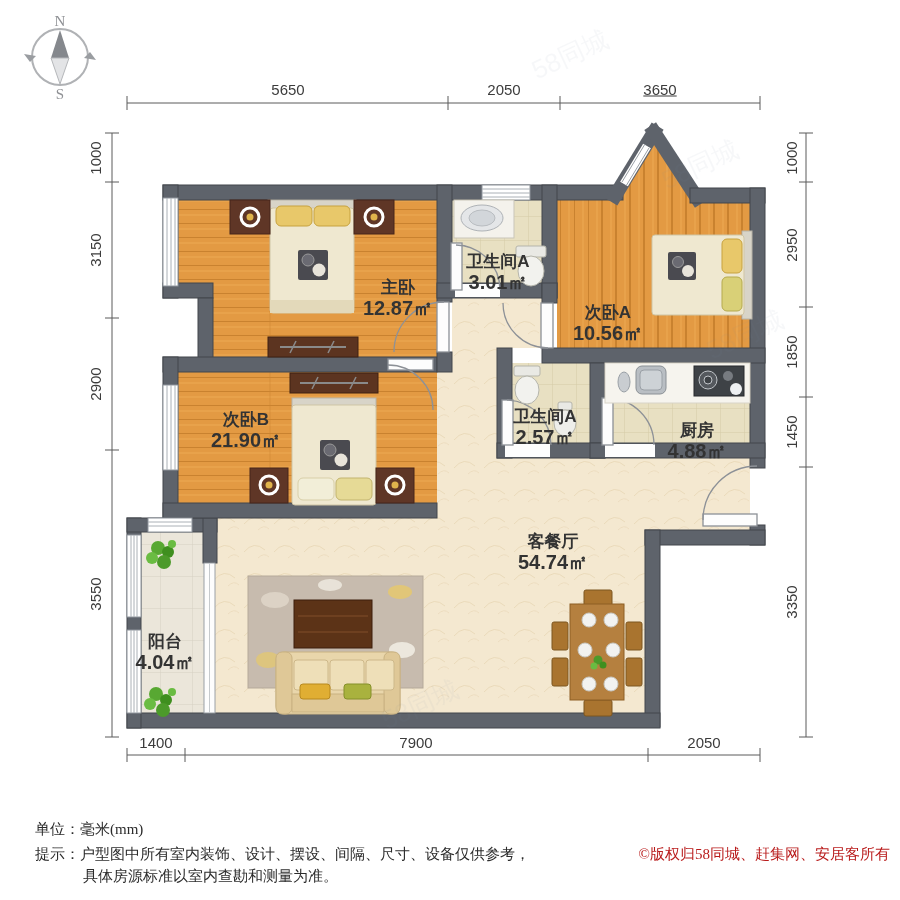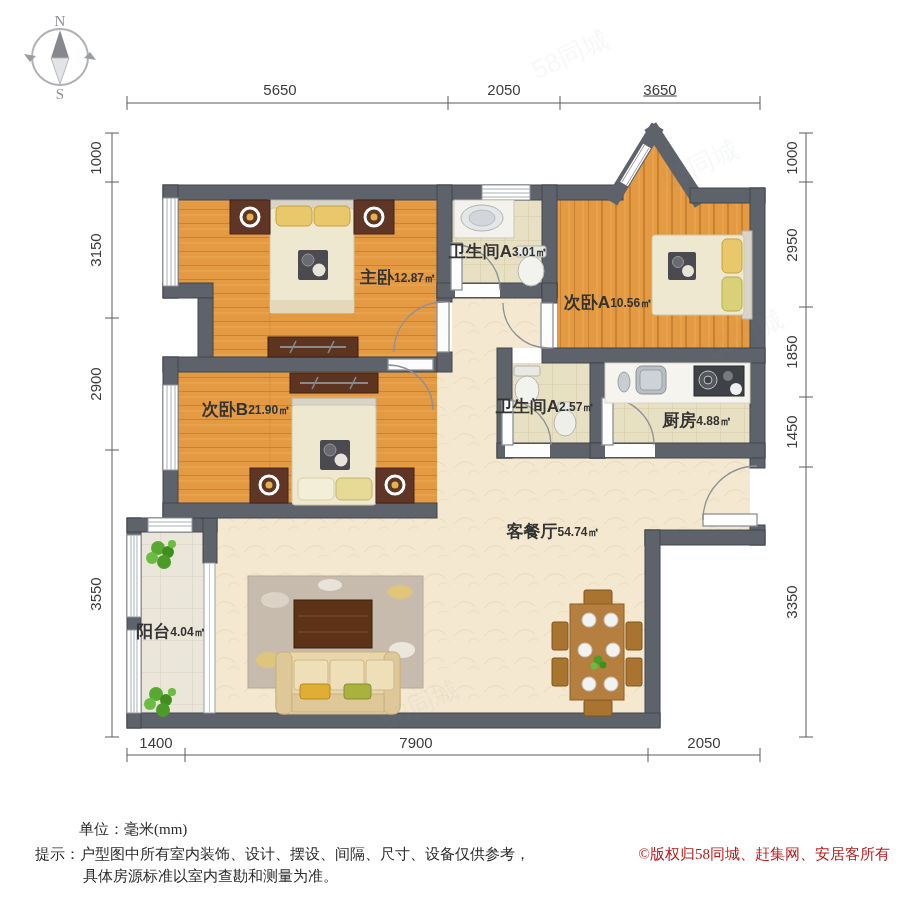--- a/index.html
+++ b/index.html
@@ -2,22 +2,22 @@
 <html><head>
 <meta charset="utf-8">
 <style>
   html,body{margin:0;padding:0;background:#ffffff;}
   .canvas{position:relative;width:900px;height:900px;background:#ffffff;overflow:hidden;
           font-family:"Liberation Sans","DejaVu Sans",sans-serif;}
   .abs{position:absolute;transform:translate(-50%,-50%);white-space:nowrap;}
   .dim{font-size:15px;color:#3c3c3c;}
   .dim-v{transform:translate(-50%,-50%) rotate(-90deg);}
   .room-name{font-size:17px;font-weight:bold;color:#333333;text-align:center;line-height:20px;}
-  .room-area{font-size:12px;font-weight:bold;color:#333333;text-align:center;line-height:20px;}
-  .room-label{display:flex;flex-direction:row;align-items:center;}
+  .room-area{font-size:20px;font-weight:bold;color:#333333;text-align:center;line-height:20px;}
+  .room-label{display:flex;flex-direction:column;align-items:center;margin-top:20px;}
   .footer{position:absolute;font-family:"Liberation Serif","DejaVu Serif",serif;
           font-size:15px;color:#2b2b2b;white-space:nowrap;}
   .copyright{font-family:"Liberation Serif","DejaVu Serif",serif;font-size:15px;color:#b91c1c;}
   .compass-letter{position:absolute;font-family:"Liberation Serif","DejaVu Serif",serif;
           font-size:15px;color:#8f9195;transform:translate(-50%,-50%);}
   .watermark{position:absolute;font-size:26px;color:#7a8aa0;opacity:0.06;
           transform:translate(-50%,-50%) rotate(-25deg);}
   svg{position:absolute;left:0;top:0;}
 </style>
 </head>
@@ -381,21 +381,21 @@
   </svg>
 
   <div class="compass-letter" style="left:60px;top:21px;">N</div>
   <div class="compass-letter" style="left:60px;top:94px;">S</div>
 
   <div class="watermark" style="left:570px;top:55px;">58同城</div>
   <div class="watermark" style="left:700px;top:165px;">58同城</div>
   <div class="watermark" style="left:745px;top:335px;">58同城</div>
   <div class="watermark" style="left:420px;top:705px;">58同城</div>
 
-  <div class="abs dim" style="left:280px;top:89px;">5650</div>
+  <div class="abs dim" style="left:288px;top:89px;">5650</div>
   <div class="abs dim" style="left:504px;top:89px;">2050</div>
   <div class="abs dim" style="left:660px;top:89px;text-decoration:underline;">3650</div>
 
   <div class="abs dim" style="left:156px;top:742px;">1400</div>
   <div class="abs dim" style="left:416px;top:742px;">7900</div>
   <div class="abs dim" style="left:704px;top:742px;">2050</div>
 
   <div class="abs dim dim-v" style="left:95px;top:158px;">1000</div>
   <div class="abs dim dim-v" style="left:95px;top:250px;">3150</div>
   <div class="abs dim dim-v" style="left:95px;top:384px;">2900</div>
@@ -428,23 +428,23 @@
     <span class="room-area">2.57㎡</span>
   </div>
   <div class="abs room-label" style="left:697px;top:421px;">
     <span class="room-name">厨房</span>
     <span class="room-area">4.88㎡</span>
   </div>
   <div class="abs room-label" style="left:553px;top:532px;">
     <span class="room-name">客餐厅</span>
     <span class="room-area">54.74㎡</span>
   </div>
-  <div class="abs room-label" style="left:171px;top:632px;">
+  <div class="abs room-label" style="left:165px;top:632px;">
     <span class="room-name">阳台</span>
     <span class="room-area">4.04㎡</span>
   </div>
 
-  <div class="footer" style="left:35px;top:820px;margin-left:44px;">单位：毫米(mm)</div>
+  <div class="footer" style="left:35px;top:820px;">单位：毫米(mm)</div>
   <div class="footer" style="left:83px;top:867px;">具体房源标准以室内查勘和测量为准。</div>
   <div class="footer" style="left:35px;top:845px;">提示：户型图中所有室内装饰、设计、摆设、间隔、尺寸、设备仅供参考，</div>
   <div class="footer copyright" style="right:10px;left:auto;top:845px;">©版权归58同城、赶集网、安居客所有</div>
 
 </div>
 
 </body></html>

